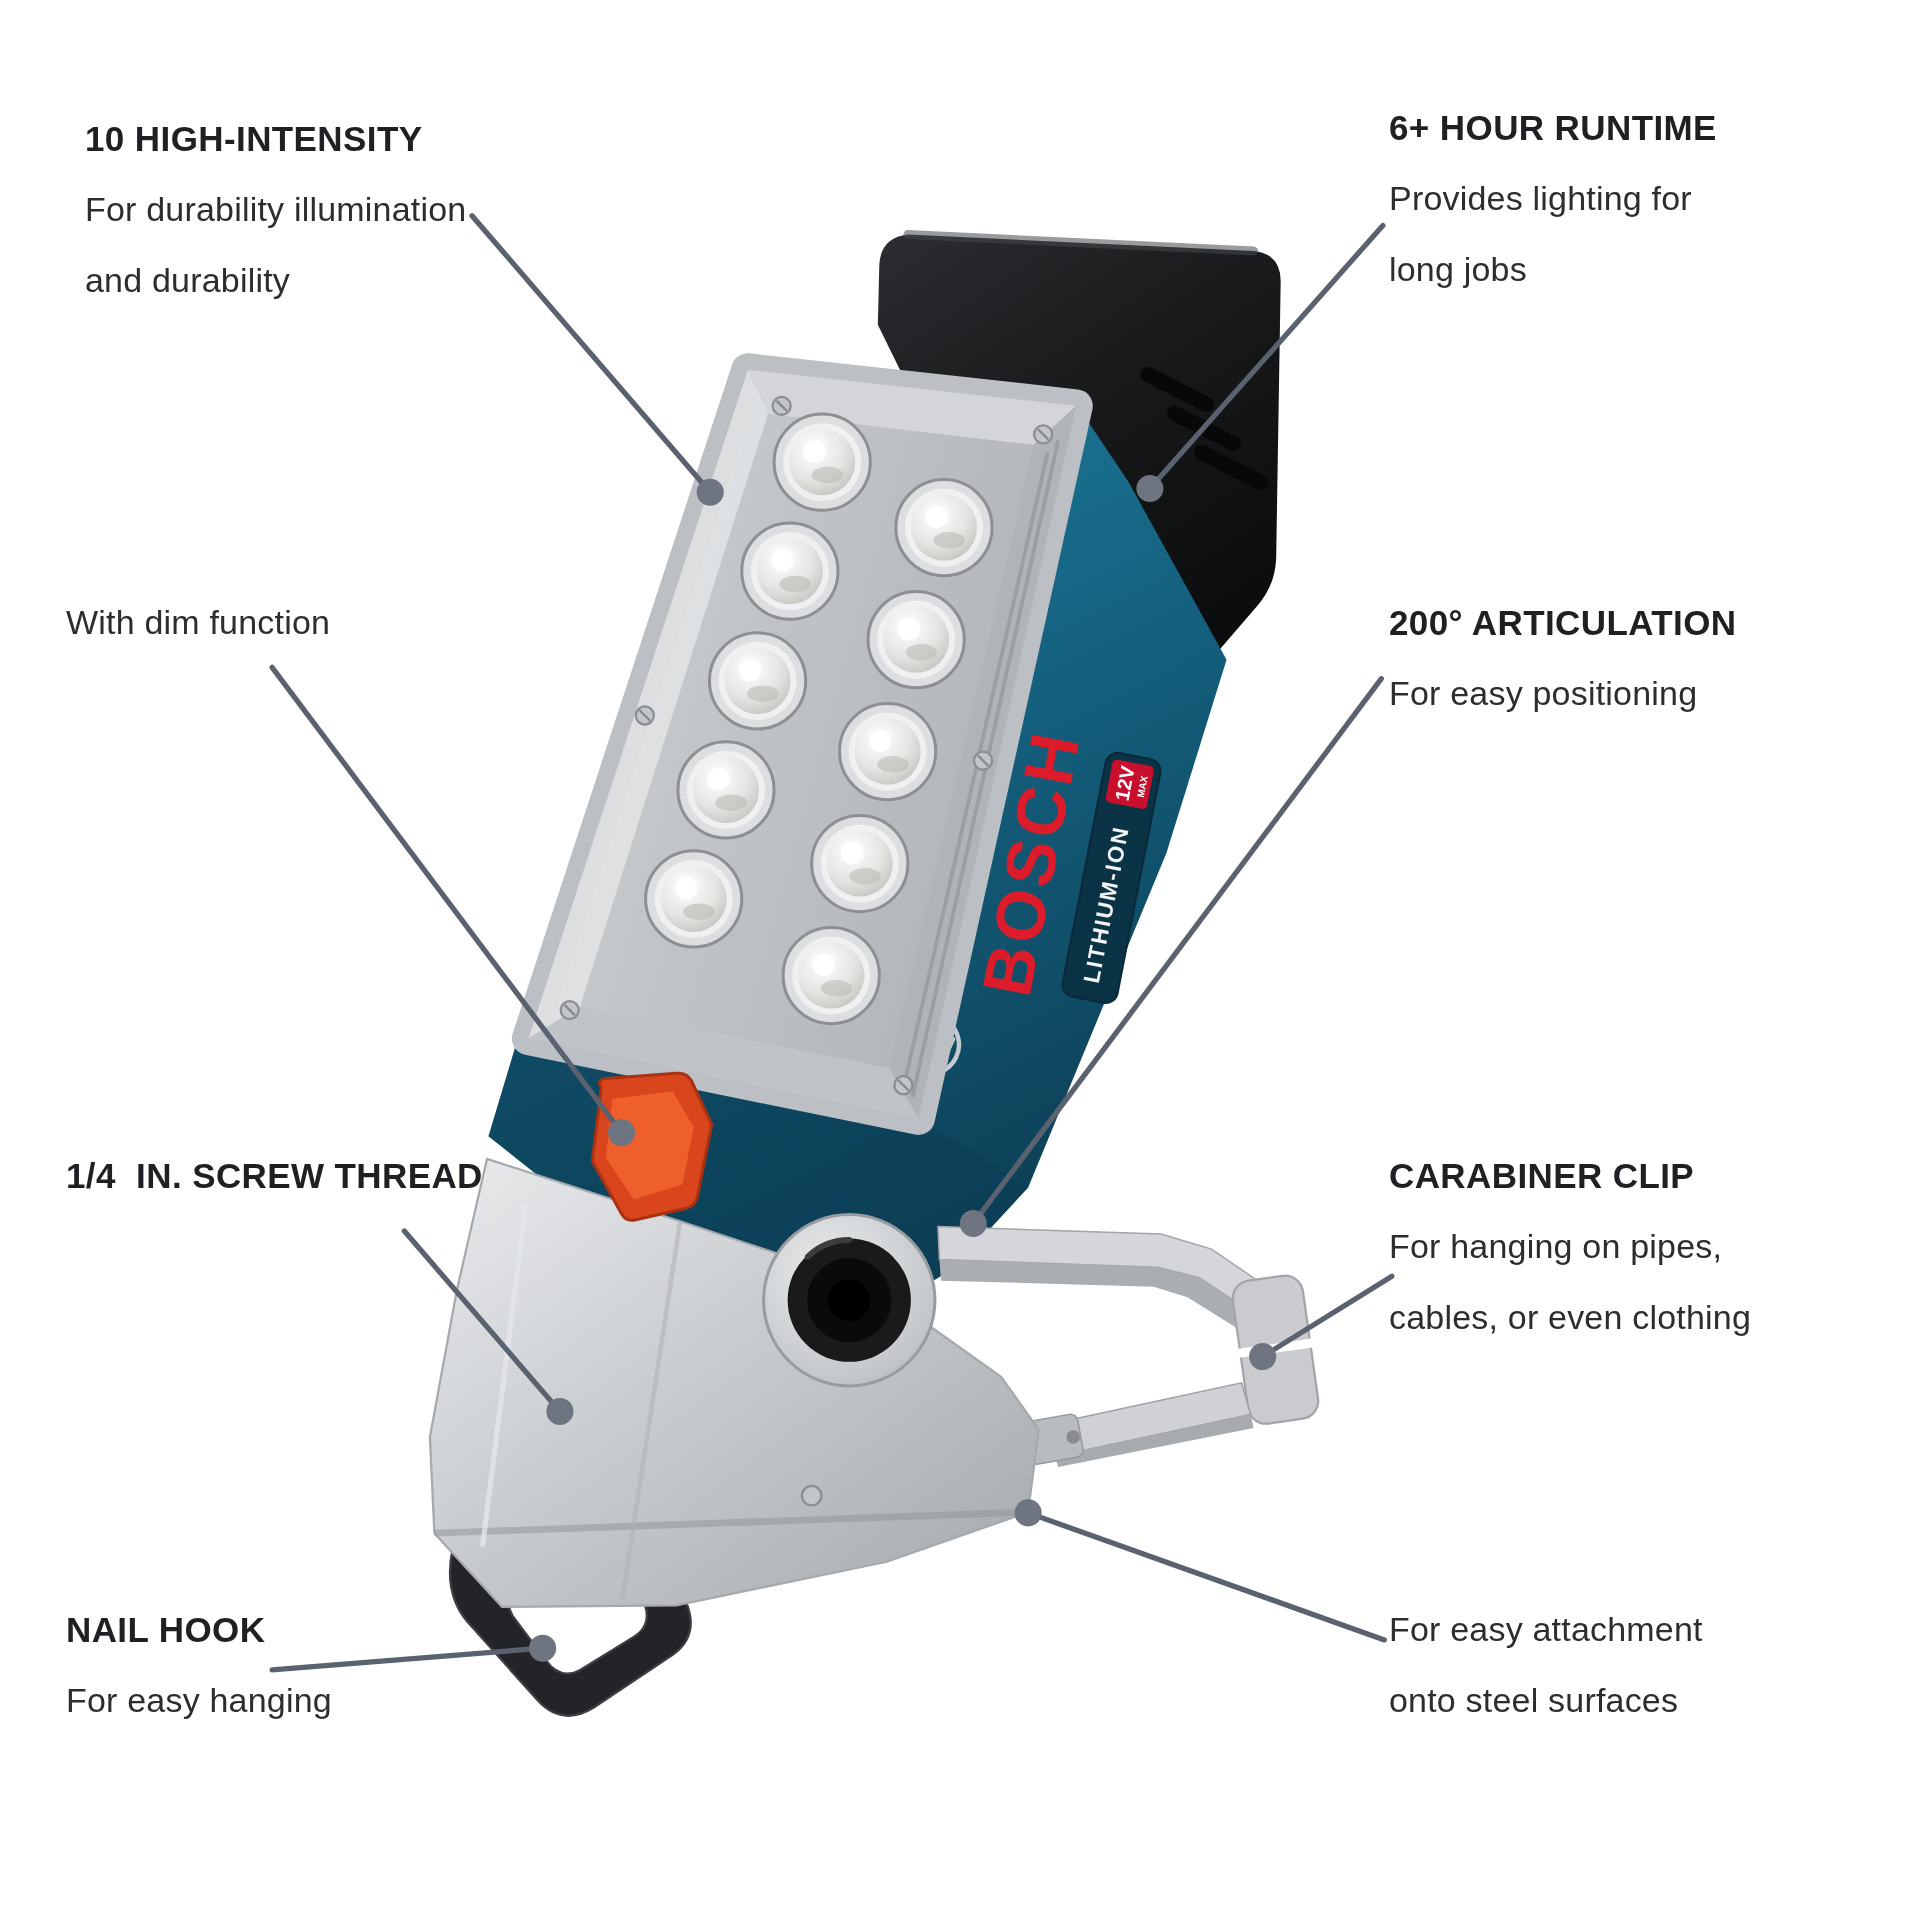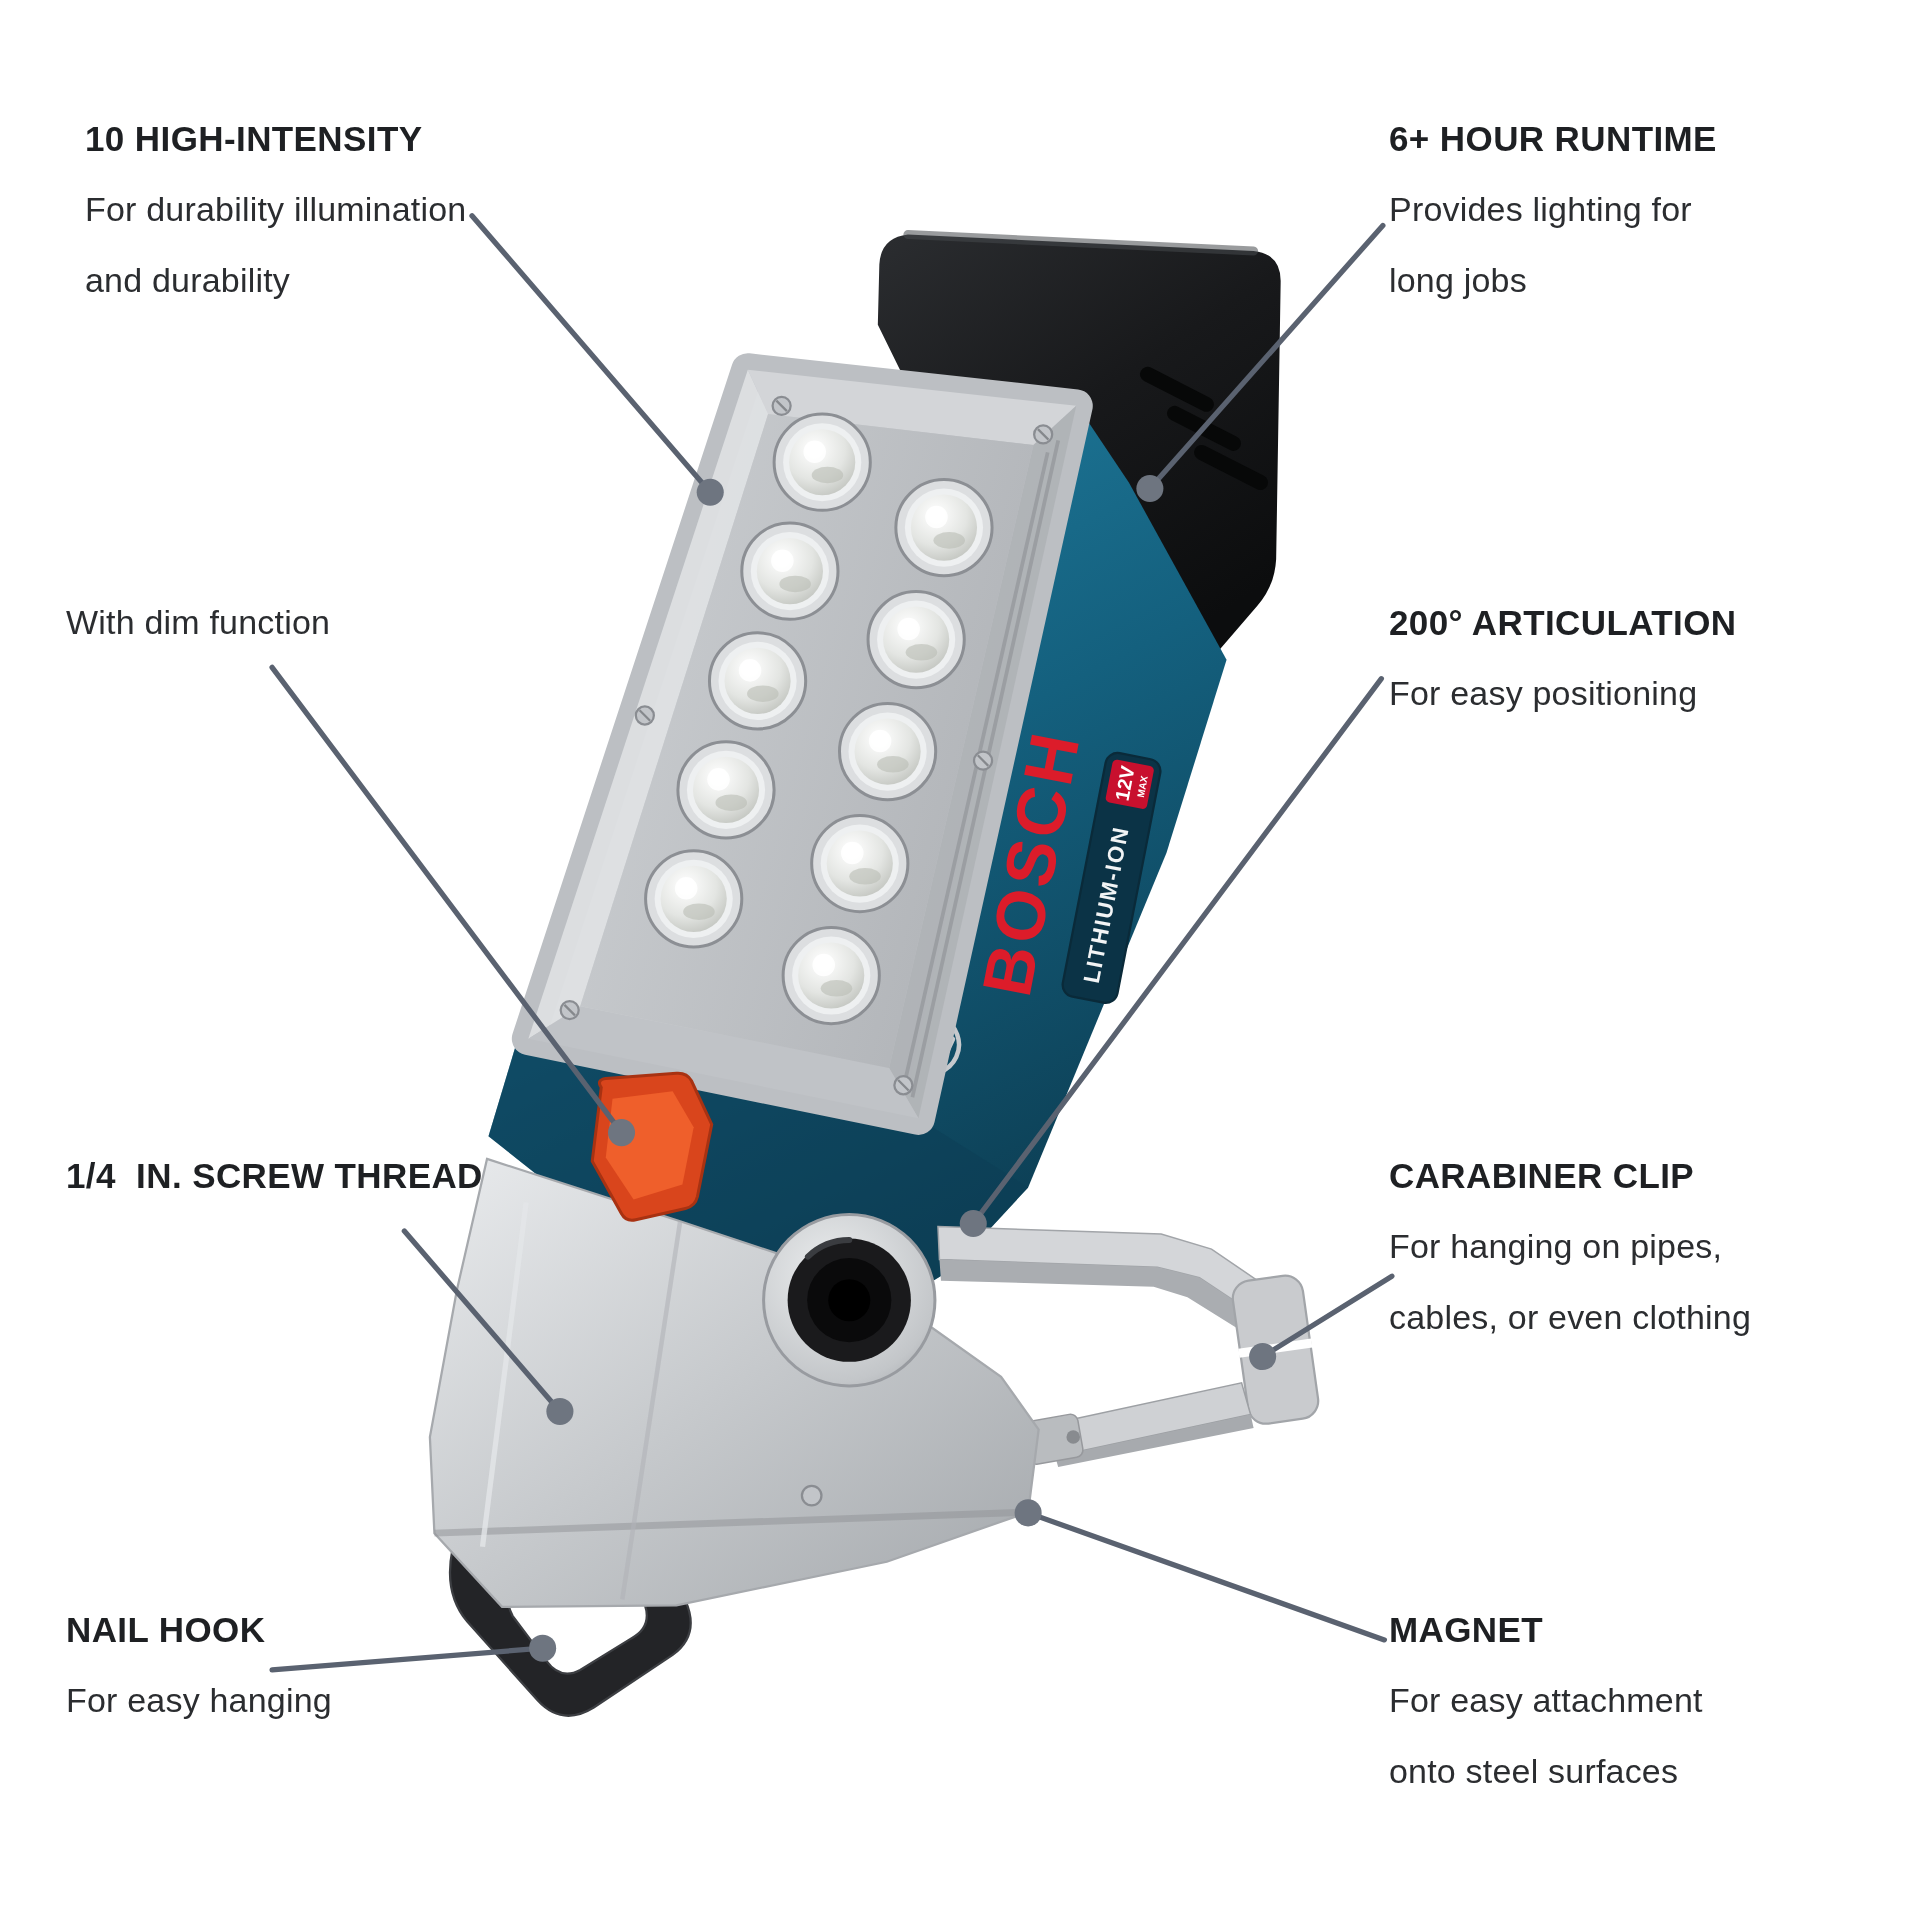--- a/index.html
+++ b/index.html
@@ -268,21 +268,21 @@
     <circle cx="1368" cy="2013" r="18"></circle>
   </g>
 </svg>
 
 <div class="callout left-col" style="left:66px;top:89px;margin-left:19px;">
   <div class="c-title">10 HIGH-INTENSITY</div>
   <div class="c-body">For durability illumination</div>
   <div class="c-body">and durability</div>
 </div>
 
-<div class="callout right-col" style="left:1389px;top:89px;">
+<div class="callout right-col" style="left:1389px;top:78px;">
   <div class="c-title">6+ HOUR RUNTIME</div>
   <div class="c-body">Provides lighting for</div>
   <div class="c-body">long jobs</div>
 </div>
 
 <div class="callout left-col" style="left:66px;top:573px;">
   <div class="c-body">With dim function</div>
 </div>
 
 <div class="callout right-col" style="left:1389px;top:573px;">
@@ -299,17 +299,16 @@
   <div class="c-body">For hanging on pipes,</div>
   <div class="c-body">cables, or even clothing</div>
 </div>
 
 <div class="callout left-col" style="left:66px;top:1580px;">
   <div class="c-title">NAIL HOOK</div>
   <div class="c-body">For easy hanging</div>
 </div>
 
 <div class="callout right-col" style="left:1389px;top:1580px;">
-  <div class="c-title">MAGNET</div>
   <div class="c-body">For easy attachment</div>
   <div class="c-body">onto steel surfaces</div>
 </div>
 
 
 </body></html>

